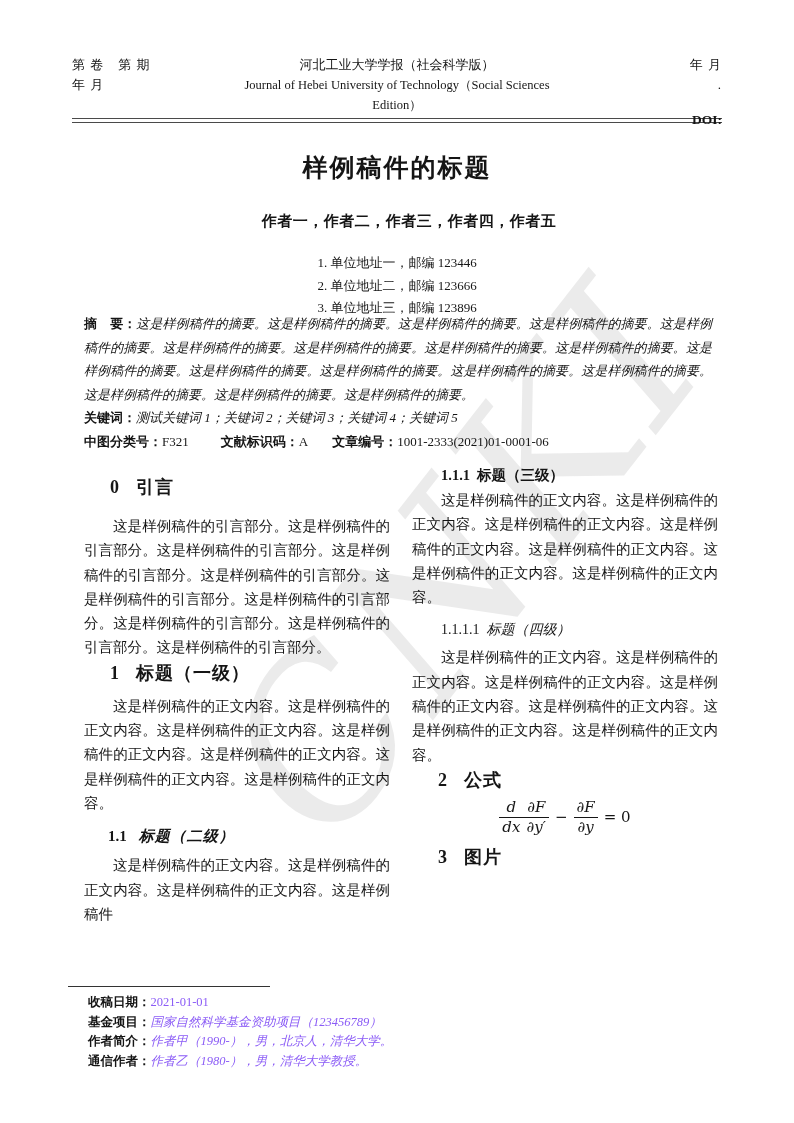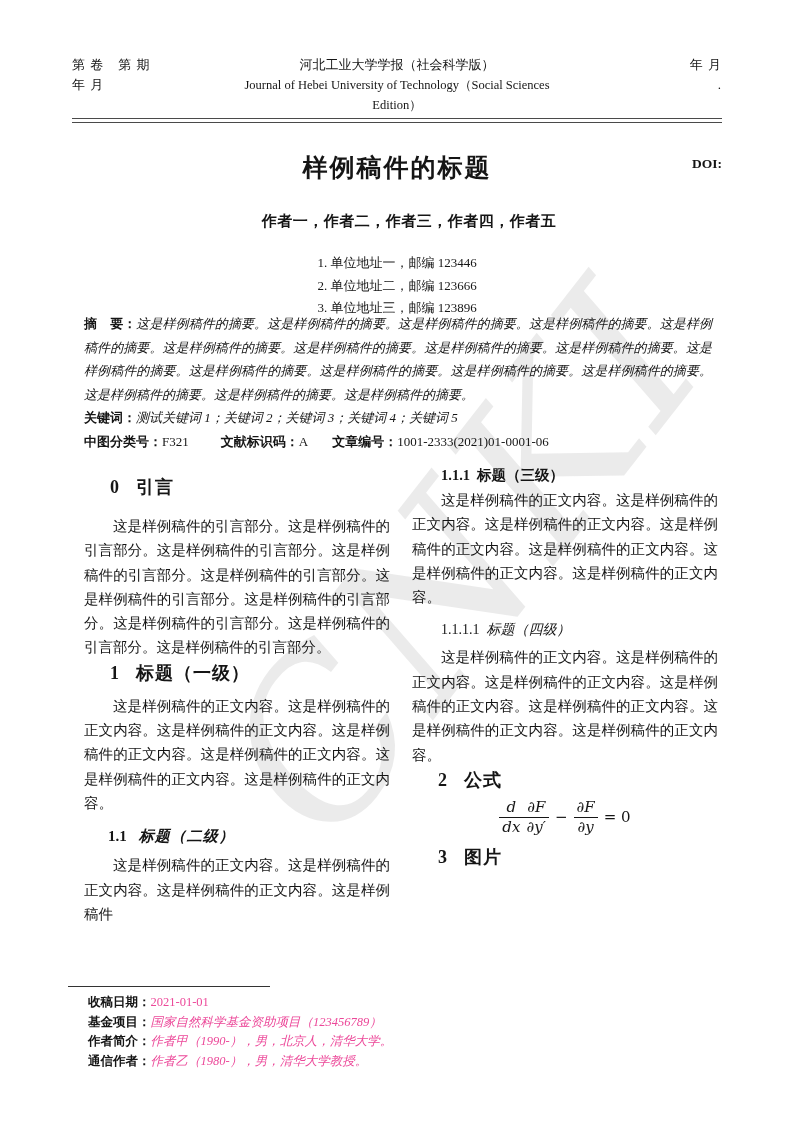--- a/index.html
+++ b/index.html
@@ -13,21 +13,21 @@
   .kai{ font-family:"Liberation Serif", serif; font-style:italic; }
 
   
   .runhead{ left:72px; right:72px; top:55px; font-size:13px; line-height:20px; }
   .runhead-row{ display:flex; justify-content:space-between; align-items:baseline; }
   .rh-left{ width:170px; text-align:left; letter-spacing:1px; }
   .rh-center{ flex:1; text-align:center; }
   .rh-right{ width:170px; text-align:right; letter-spacing:1px; }
   .rh-en{ font-size:12.5px; }
   .dbl-rule{ margin-top:3px; height:5px; border-top:1.6px solid #4a4a4a; border-bottom:1.6px solid #4a4a4a; }
-  .doi{ left:72px; right:72px; top:112px; text-align:right; font-weight:bold; font-size:13.5px;margin-top:44px; }
+  .doi{ left:72px; right:72px; top:112px; text-align:right; font-weight:bold; font-size:13.5px; }
 
   
   .title{ left:0; right:0; top:151px; text-align:center; font-size:25px; font-weight:bold; letter-spacing:2px; }
   .authors{ left:0; right:0; top:212px; text-align:center; font-size:15px; font-weight:bold; letter-spacing:0.5px;padding-left:24px; }
   .affils{ left:0; right:0; top:252px; text-align:center; font-size:13px; line-height:22.5px; }
 
   .meta{ left:84px; width:628px; top:312px; font-size:13px; line-height:23.5px; }
   .meta p{ text-align:justify; }
   .meta-label{ font-weight:bold; font-style:normal; font-family:"Liberation Sans", sans-serif; }
   .clc-gap1{ margin-left:32px; } .clc-gap2{ margin-left:24px; }
@@ -63,21 +63,21 @@
   .frac .den{ display:block; padding:1px 3px 0; }
   .eq-op{ display:inline-block; margin:0 6px; }
   .eq-tail{ display:inline-block; margin-left:6px; }
   .eq2{ margin-top:10px; font-style:italic; }
 
   
   .footnotes{ left:68px; width:640px; top:986px; font-size:12.5px; line-height:19.5px; }
   .fn-rule{ width:202px; border-top:1.3px solid #333; margin-bottom:6px; }
   .fn-line{ padding-left:20px; }
   .fn-label{ font-weight:bold; font-style:normal; font-family:"Liberation Sans", sans-serif; }
-  .fn-text{ color:#ec4899; }
+  .fn-text{ color:#8b5cf6; }
 
   
   .watermark{
     left:63px; top:390px; width:800px; height:340px;
     display:flex; align-items:center; justify-content:center;
     transform:rotate(-52deg);
     font-family:"DejaVu Serif", serif; font-style:italic;
     font-size:215px; letter-spacing:6px; color:rgba(60,60,60,0.10);
     z-index:0; pointer-events:none; user-select:none;
   }

